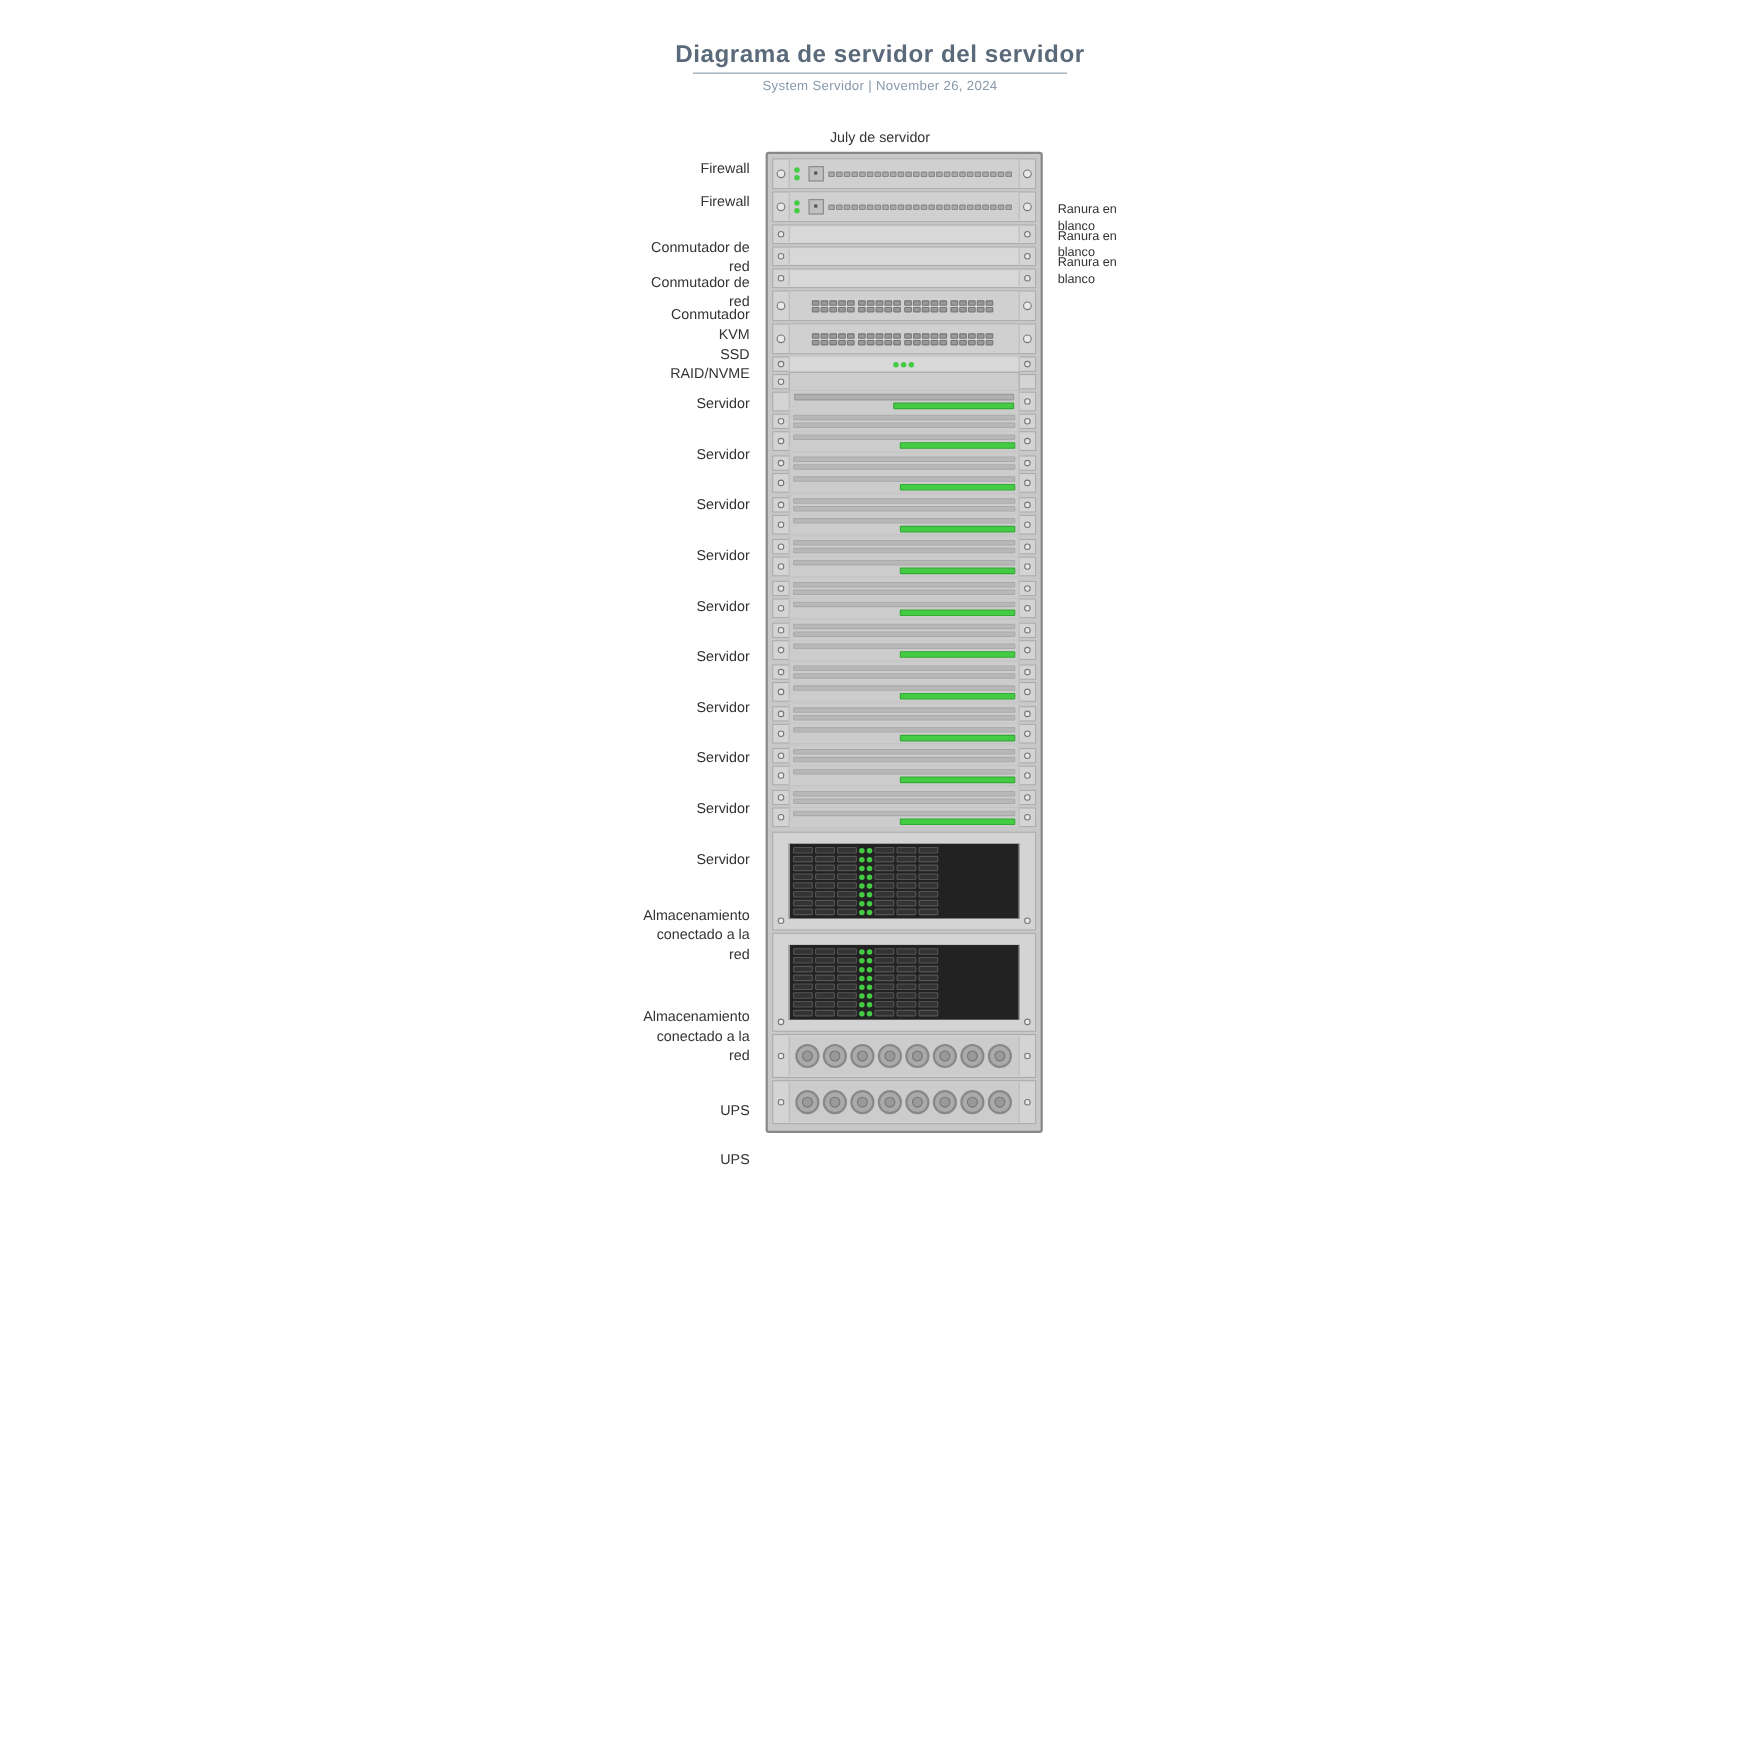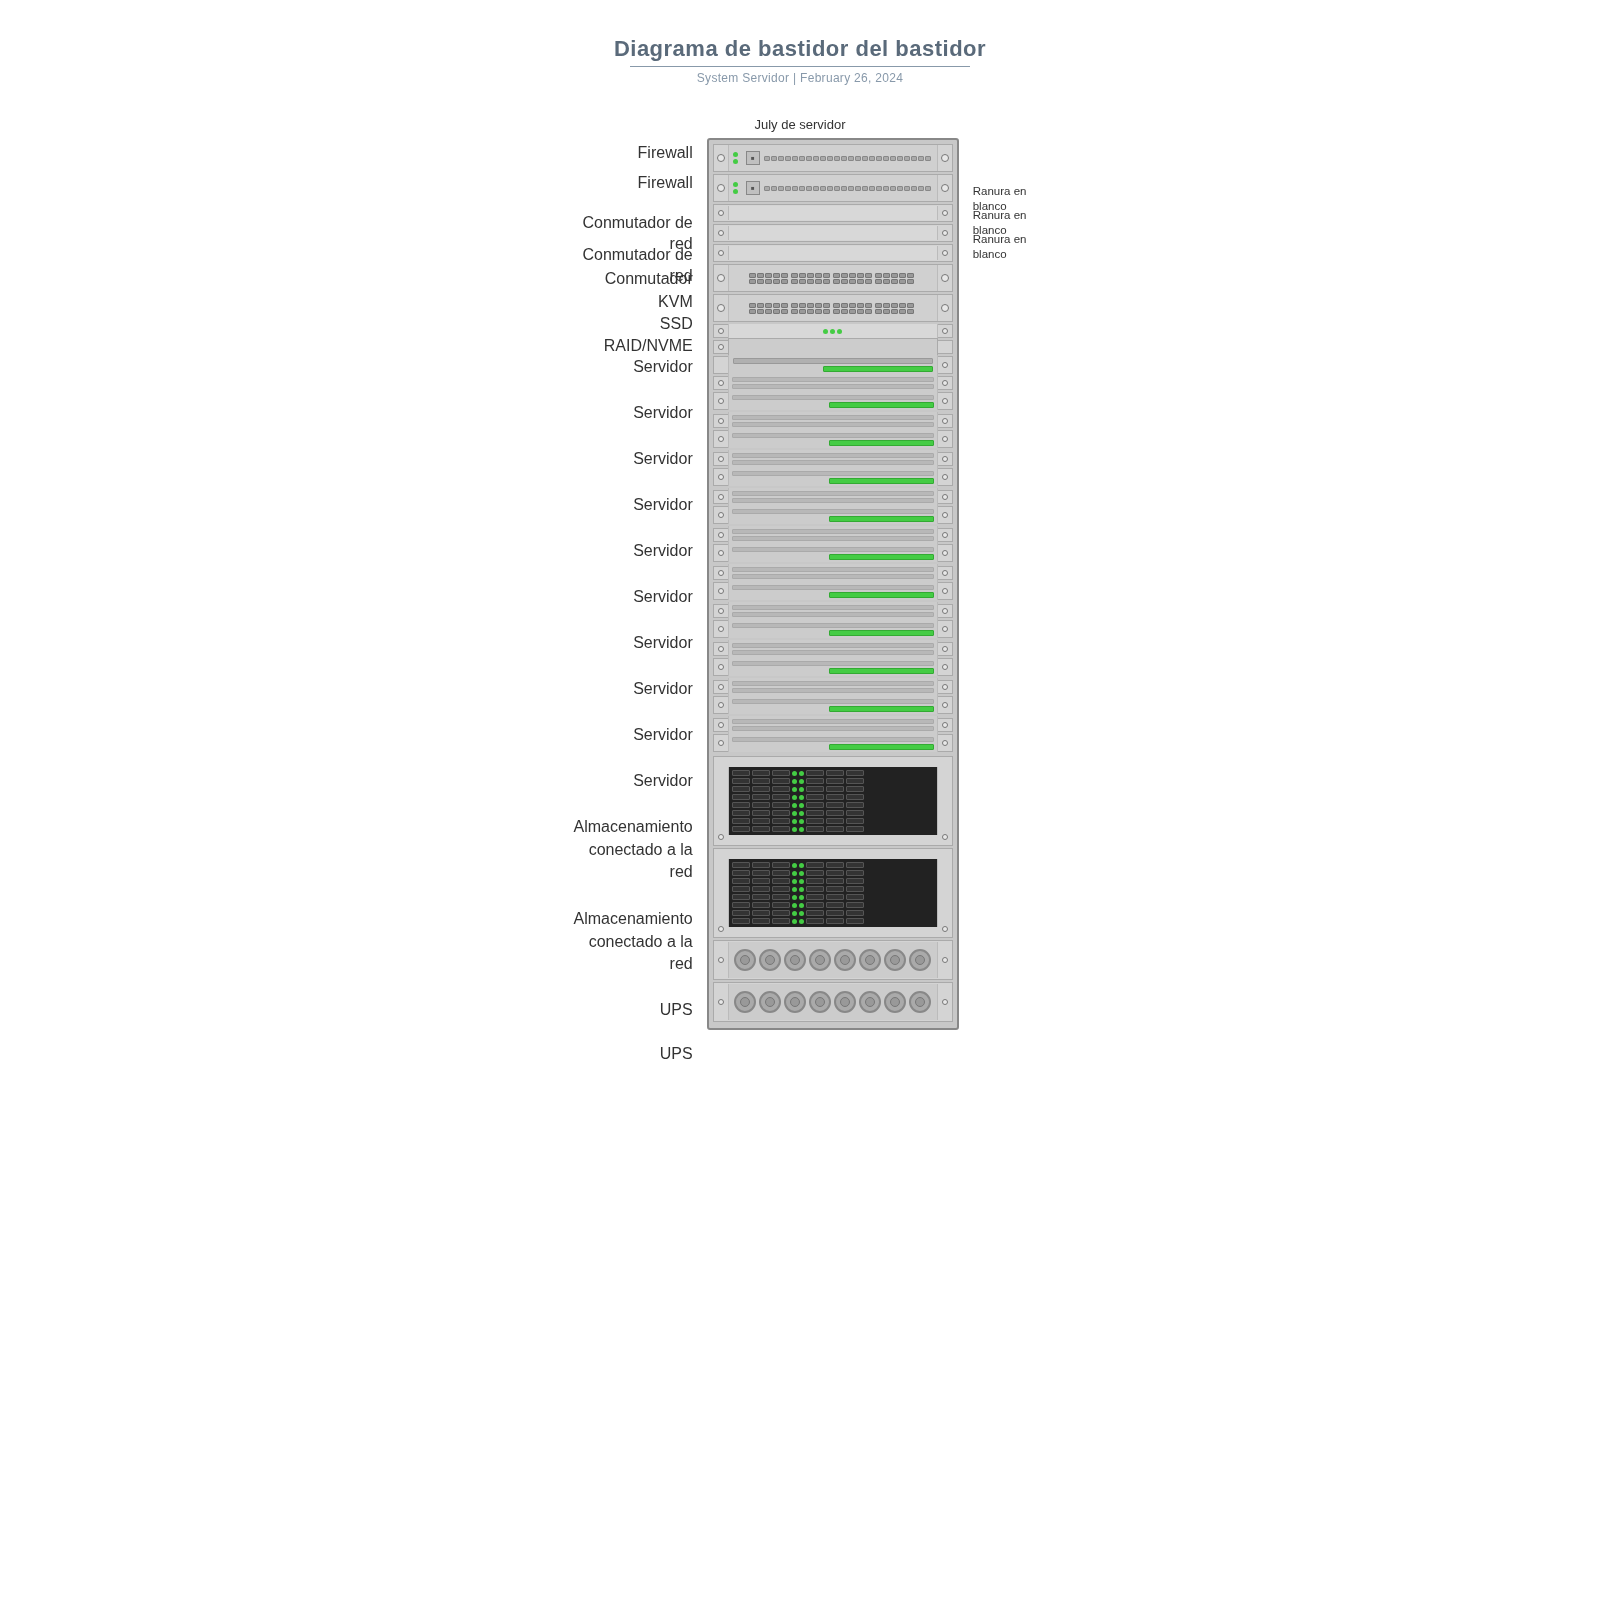--- a/index.html
+++ b/index.html
@@ -71,21 +71,21 @@
 
     .right-labels {
       display: flex;
       flex-direction: column;
       align-items: flex-start;
       margin-left: 14px;
       padding-top: 0px;
     }
 
     .label-row {
-      font-size: 16px;
+      font-size: 13px;
       color: #333;
       text-align: right;
       line-height: 1.3;
       display: flex;
       align-items: center;
       justify-content: flex-end;
     }
 
     .right-label-row {
       font-size: 11.5px;
@@ -279,26 +279,26 @@
       border-radius: 50%;
       background: #999;
       border: 1px solid #777;
     }
 
   </style>
 </head>
 <body>
 
 <div class="page-header">
-  <div class="page-title">Diagrama de bastidor del bastidor</div>
+  <div class="page-title">Diagrama de servidor del servidor</div>
   <div class="page-title-underline"></div>
   <div class="page-subtitle">
     <span>System Servidor</span>
     <span>|</span>
-    <span>February 26, 2024</span>
+    <span>November 26, 2024</span>
   </div>
 </div>
 
 <div class="diagram-area">
   <div class="rack-label">July de servidor</div>
 
   <div class="rack-and-labels">
 
     <div class="left-labels">
 

